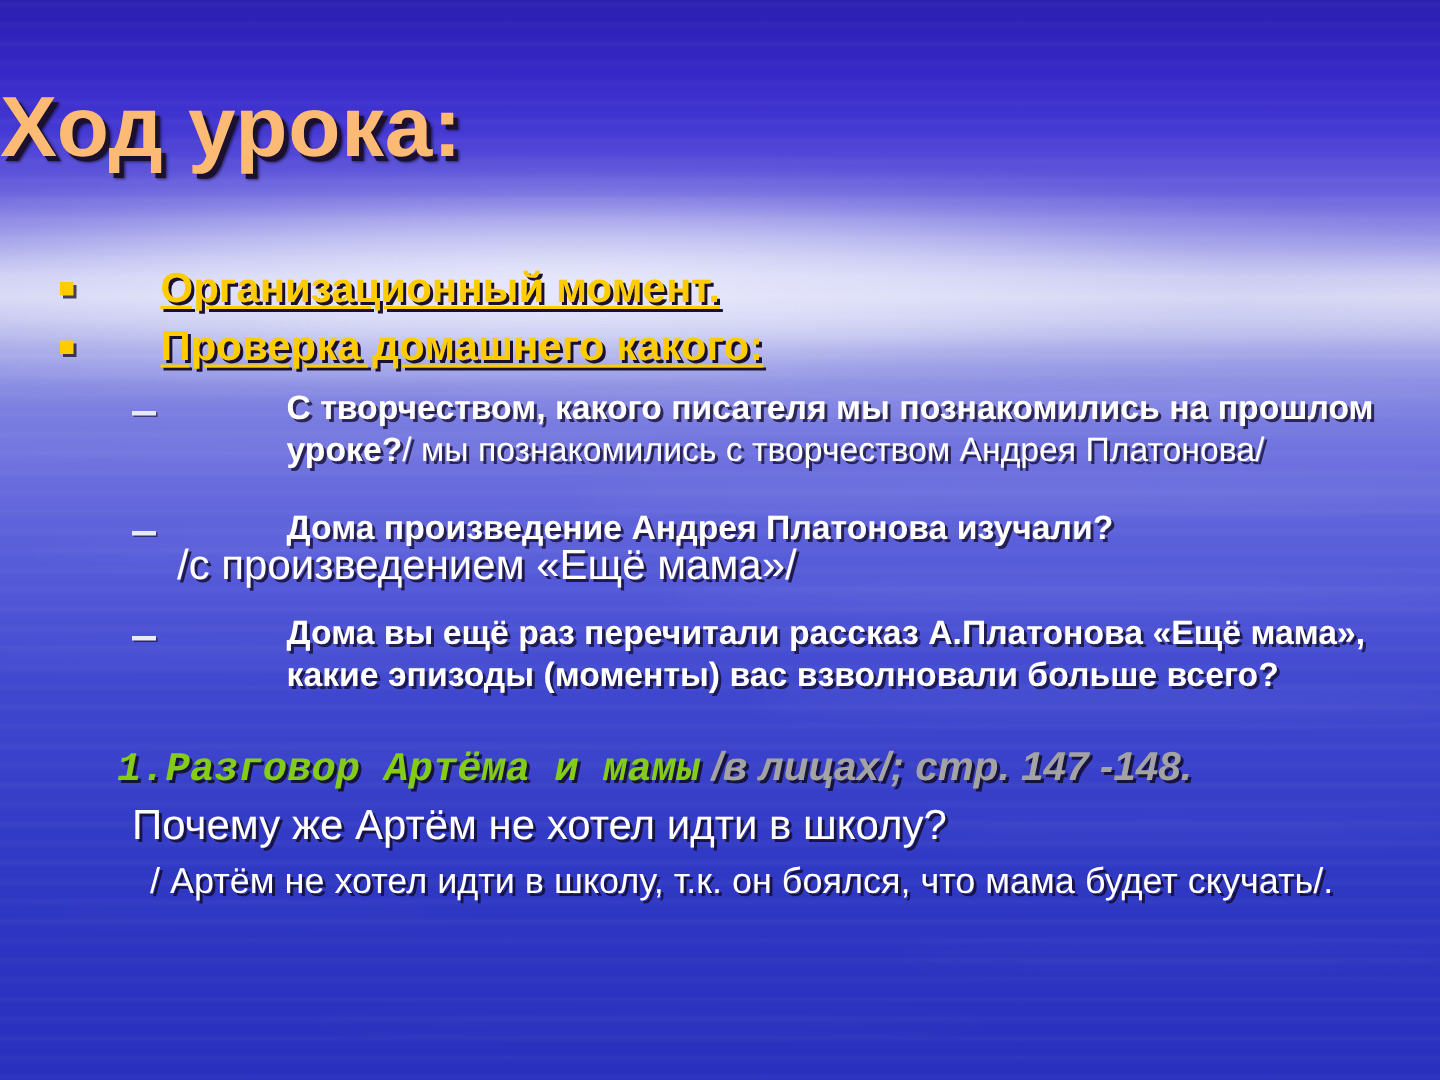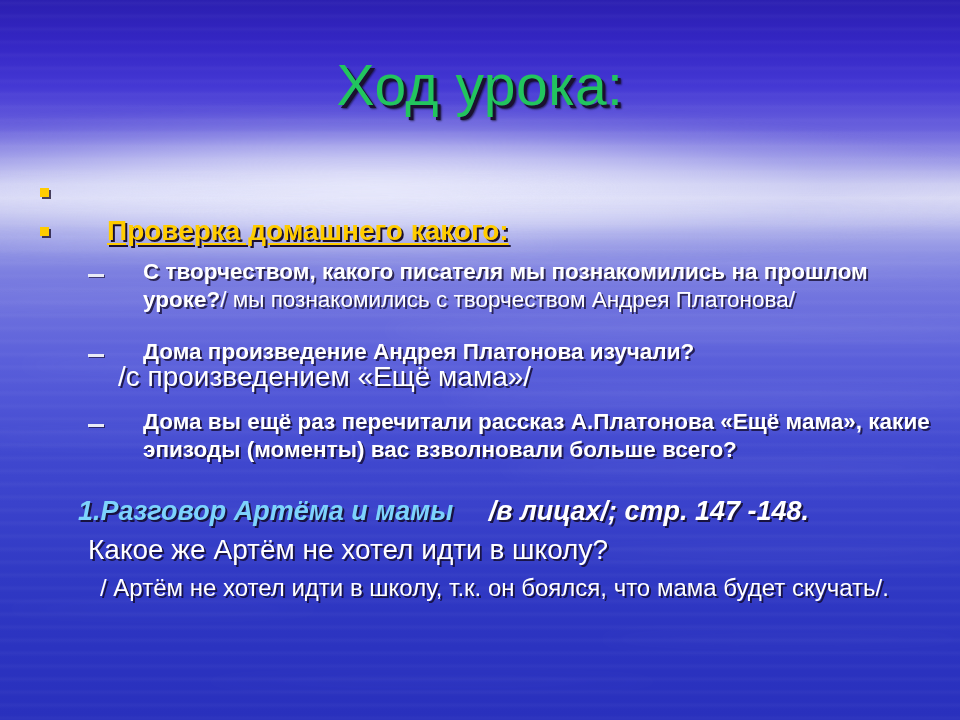--- a/index.html
+++ b/index.html
@@ -99,24 +99,24 @@
   .content {
     position: absolute;
     inset: 0;
   }
 
   .title {
     position: absolute;
     top: 56px;
     left: 0;
     width: 100%;
-    text-align: center;
+    text-align: left;
     font-size: 57px;
-    font-weight: normal;
-    color: #22c55e;
+    font-weight: bold;
+    color: #fdba74;
     text-shadow: 3px 3px 0 #1b1030, 4px 4px 2px rgba(0,0,0,.55);
     letter-spacing: .5px;
     line-height: 1.05;
   }
 
   .main-bullet {
     position: absolute;
     left: 40px;
     display: flex;
     align-items: flex-start;
@@ -141,20 +141,21 @@
   }
   .mb1 { top: 176px; }
   .mb2 { top: 215px; }
 
   .sub {
     position: absolute;
     left: 88px;
     width: 846px;
     display: flex;
     align-items: flex-start;
+    gap: 48px;
   }
   .sub .dash {
     flex: 0 0 auto;
     width: 16px;
     height: 3px;
     background: #e8eaf6;
     margin-top: 16px;
     box-shadow: 1px 1px 0 rgba(20,10,40,.6);
   }
   .sub .body {
@@ -195,22 +196,22 @@
   .dialog-line {
     position: absolute;
     top: 496px;
     left: 78px;
     font-size: 27px;
     font-weight: bold;
     font-style: italic;
     white-space: nowrap;
     text-shadow: 2px 2px 0 rgba(18,10,40,.85);
   }
-  .dialog-line .hl  { color: #7dd3fc; }
-  .dialog-line .rest{ color: #ffffff; padding-left: 28px; }
+  .dialog-line .hl  { color: #84cc16; font-family: Liberation Mono, monospace; }
+  .dialog-line .rest{ color: #a3a3a3; }
 </style>
 </head>
 <body>
 
 <div class="slide">
 
   <div class="bg-base"></div>
   <div class="bg-haze"></div>
   <div class="bg-streaks"></div>
   <div class="streak s1"></div>
@@ -228,20 +229,21 @@
   <div class="streak s13"></div>
   <div class="streak s14"></div>
   <div class="streak s15"></div>
 
   <div class="content">
 
     <div class="title">Ход урока:</div>
 
     <div class="main-bullet mb1">
       <span class="sq"></span>
+      <span class="txt">Организационный момент.</span>
     </div>
 
     <div class="main-bullet mb2">
       <span class="sq"></span>
       <span class="txt">Проверка домашнего какого:</span>
     </div>
 
     <div class="sub s1b">
       <span class="dash"></span>
       <div class="body">
@@ -262,18 +264,18 @@
       <span class="dash"></span>
       <div class="body">
         <b>Дома вы ещё раз перечитали  рассказ А.Платонова «Ещё мама», какие эпизоды (моменты) вас взволновали больше всего?</b>
       </div>
     </div>
 
     <div class="dialog-line">
       <span class="hl">1.Разговор Артёма и мамы</span><span class="rest"> /в лицах/; стр. 147 -148.</span>
     </div>
 
-    <div class="plain q-school">Какое же Артём не хотел идти в школу?</div>
+    <div class="plain q-school">Почему же Артём не хотел идти в школу?</div>
 
     <div class="final">/ Артём не хотел идти в школу, т.к. он боялся, что мама будет скучать/.</div>
 
   </div>
 </div>
 
 </body></html>

